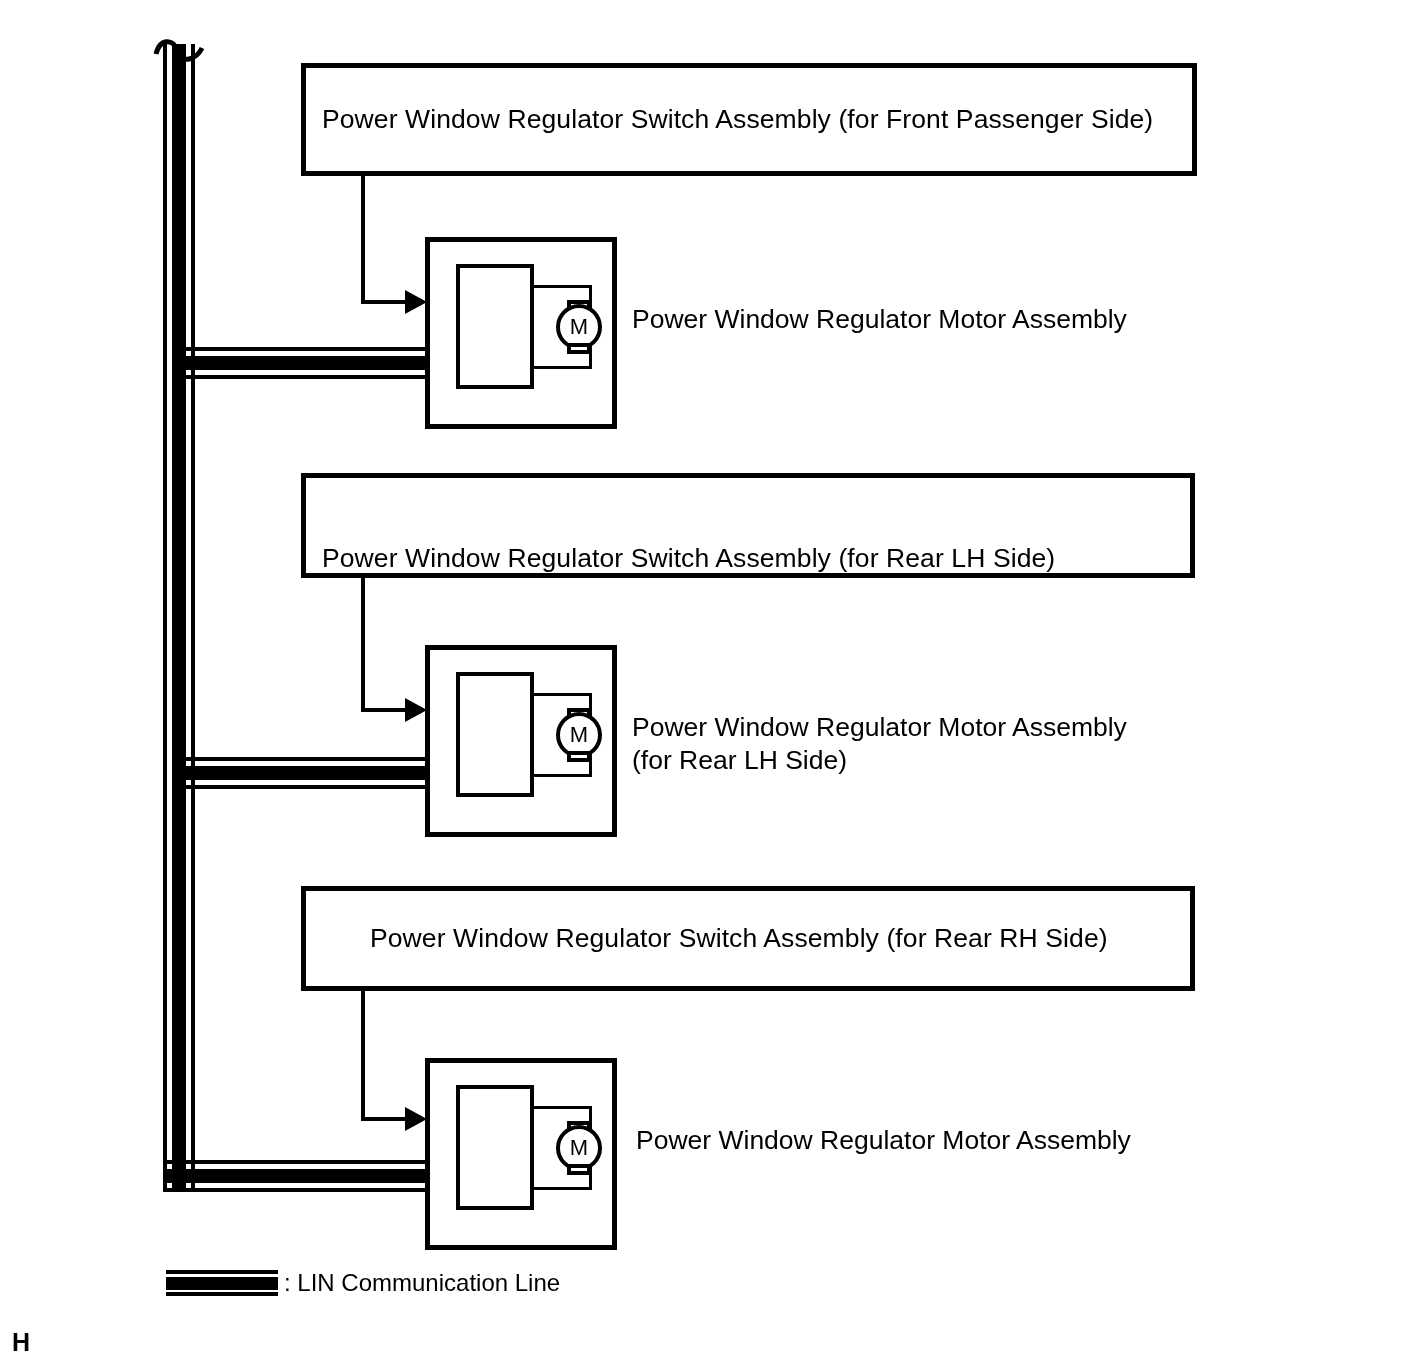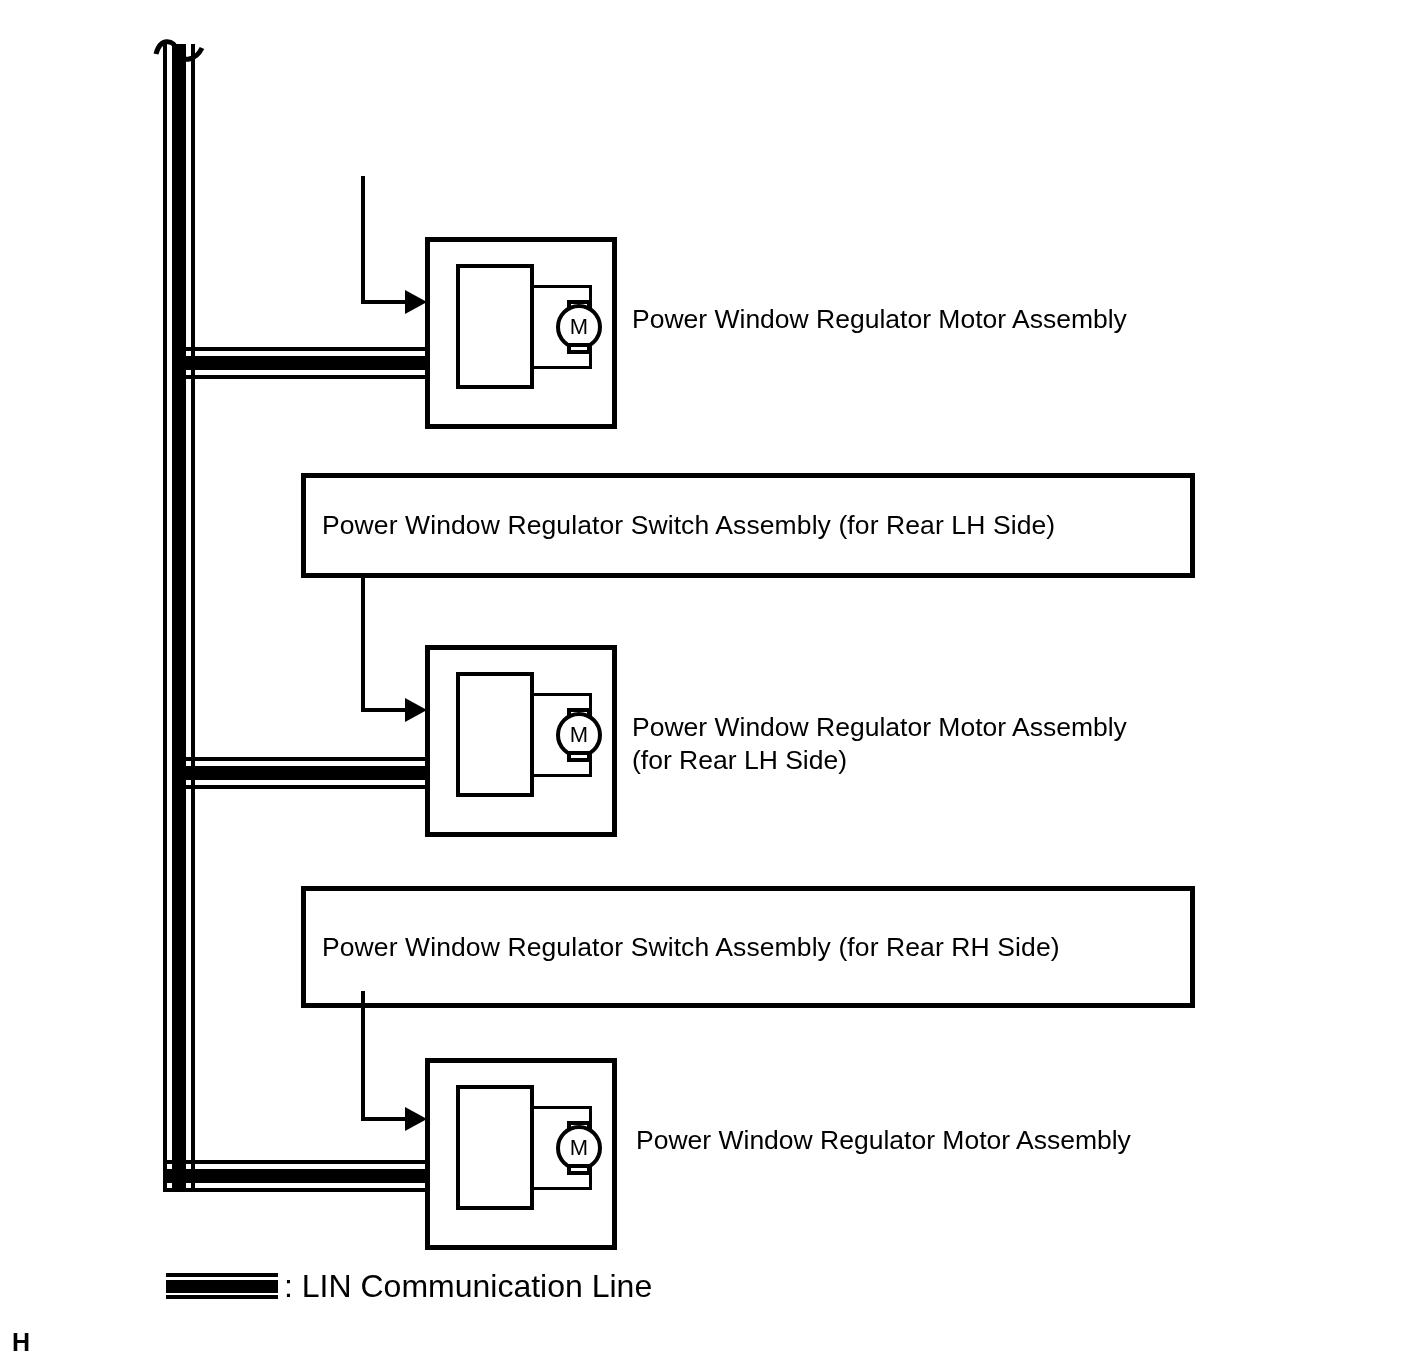--- a/index.html
+++ b/index.html
@@ -189,21 +189,21 @@
   }
   .legend-swatch .lg-core {
     position: absolute;
     left: 0;
     right: 0;
     top: 7px;
     height: 13px;
     background: #000000;
   }
   .legend-text {
-    font-size: 32px;
+    font-size: 24px;
     line-height: 1;
     margin-left: 6px;
     white-space: nowrap;
   }
 
   
   .corner-mark {
     position: absolute;
     font-size: 25px;
     font-weight: bold;
@@ -238,40 +238,43 @@
     <div class="core-h" style="top:9px; height:14px;"></div>
     <div class="rail-h" style="top:28px;"></div>
   </div>
 
   <div class="lin-branch" style="left:163px; top:1160px; width:278px; height:32px;">
     <div class="rail-h" style="top:0px;"></div>
     <div class="core-h" style="top:9px; height:14px;"></div>
     <div class="rail-h" style="top:28px;"></div>
   </div>
 
+  <div class="switch-box" style="left:301px; top:63px; width:896px; height:113px;">
+    <div class="switch-label">Power Window Regulator Switch Assembly (for Front Passenger Side)</div>
+  </div>
 
   <div class="arrow-v" style="left:361px; top:176px; height:128px;"></div>
   <div class="arrow-h" style="left:361px; top:300px; width:62px;"></div>
   <div class="arrow-head" style="left:405px; top:290px;"></div>
 
   <div class="motor-box" style="left:425px; top:237px; width:192px; height:192px;">
     <div class="motor-inner"></div>
     <div class="motor-wire"></div>
     <div class="motor-sym">
       <div class="brush top"></div>
       <div class="m-circle">M</div>
       <div class="brush bottom"></div>
     </div>
   </div>
 
   <div class="motor-caption" style="left:632px; top:303px;">
     <div>Power Window Regulator Motor Assembly</div>
   </div>
 
-  <div class="switch-box" style="left:301px; top:473px; width:894px; height:105px;">
+  <div class="switch-box" style="left:301px; top:473px; width:894px; height:105px;align-items:flex-end;">
     <div class="switch-label">Power Window Regulator Switch Assembly (for Rear LH Side)</div>
   </div>
 
   <div class="arrow-v" style="left:361px; top:578px; height:134px;"></div>
   <div class="arrow-h" style="left:361px; top:708px; width:62px;"></div>
   <div class="arrow-head" style="left:405px; top:698px;"></div>
 
   <div class="motor-box" style="left:425px; top:645px; width:192px; height:192px;">
     <div class="motor-inner"></div>
     <div class="motor-wire"></div>
@@ -280,21 +283,21 @@
       <div class="m-circle">M</div>
       <div class="brush bottom"></div>
     </div>
   </div>
 
   <div class="motor-caption" style="left:632px; top:711px;">
     <div>Power Window Regulator Motor Assembly</div>
     <div>(for Rear LH Side)</div>
   </div>
 
-  <div class="switch-box" style="left:301px; top:886px; width:894px; height:122px;">
+  <div class="switch-box" style="left:301px; top:886px; width:894px; height:105px;padding-left:48px;">
     <div class="switch-label">Power Window Regulator Switch Assembly (for Rear RH Side)</div>
   </div>
 
   <div class="arrow-v" style="left:361px; top:991px; height:130px;"></div>
   <div class="arrow-h" style="left:361px; top:1117px; width:62px;"></div>
   <div class="arrow-head" style="left:405px; top:1107px;"></div>
 
   <div class="motor-box" style="left:425px; top:1058px; width:192px; height:192px;">
     <div class="motor-inner"></div>
     <div class="motor-wire"></div>

